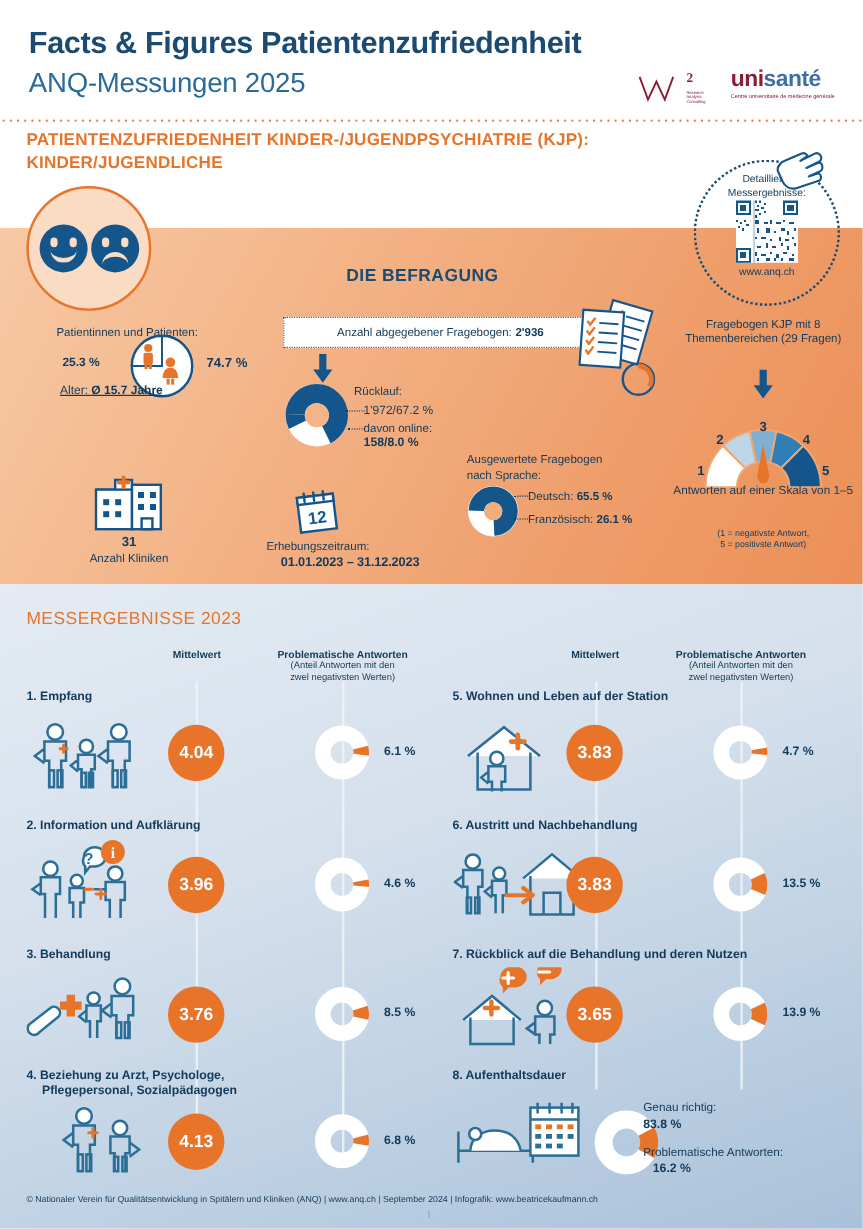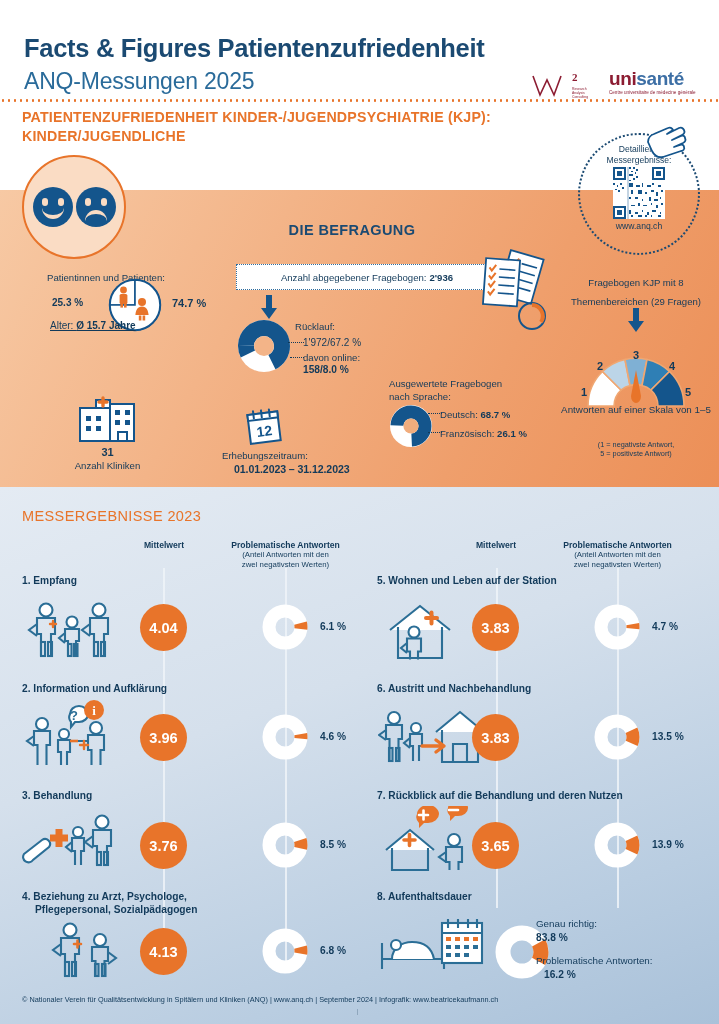--- a/index.html
+++ b/index.html
@@ -5,21 +5,21 @@
   * { box-sizing: border-box; margin:0; padding:0; }
   html,body { background:#ffffff; }
   body {
     width:719px; height:1024px; position:relative; overflow:hidden;
     font-family:"Liberation Sans", sans-serif;
     color:#14466e;
   }
   .page { position:absolute; inset:0; }
 
   
-  .header { position:absolute; left:0; top:0; width:719px; height:100px; background:#fff;margin-top:12px; }
+  .header { position:absolute; left:0; top:0; width:719px; height:100px; background:#fff; }
   .h-title1 {
     position:absolute; left:24px; top:22px;
     font-size:25.5px; font-weight:bold; letter-spacing:-0.3px;
     color:#1b4a72;
   }
   .h-title2 {
     position:absolute; left:24px; top:56px;
     font-size:23px; font-weight:normal; letter-spacing:-0.2px;
     color:#2a6b9a;
   }
@@ -119,21 +119,21 @@
     position:absolute; left:578px; top:133px; width:122px; height:122px;
     border-radius:50%; background:transparent;
     border:2px dotted #1b4a72;
     display:flex; flex-direction:column; align-items:center; padding-top:9px;
   }
   .qr-circle .qr-t { font-size:8.6px; color:#123a5a; line-height:10.5px; text-align:center; }
   .qr-img { width:52px; height:52px; margin-top:2px; }
   .qr-circle .qr-url { font-size:8.6px; color:#123a5a; margin-top:2px; }
   .hand-icon { position:absolute; left:640px; top:112px; width:48px; height:48px; }
 
-  .fb-text { position:absolute; left:556px; top:265px; width:160px; text-align:center; font-size:9.6px; line-height:19px; color:#123a5a;margin-top:8px; }
+  .fb-text { position:absolute; left:556px; top:265px; width:160px; text-align:center; font-size:9.6px; line-height:12px; color:#123a5a; }
   .fb-arrow { position:absolute; left:625px; top:308px; width:22px; height:24px; }
 
   .gauge-wrap { position:absolute; left:578px; top:348px; width:116px; height:62px; }
   .scale-cap { position:absolute; left:552px; top:404px; width:168px; text-align:center; font-size:9.8px; line-height:12px; color:#123a5a; }
   .scale-sub { position:absolute; left:552px; top:440px; width:168px; text-align:center; font-size:7.3px; line-height:9px; color:#123a5a; }
 
   
   .results {
     position:absolute; left:0; top:487px; width:719px; height:537px;
     background:linear-gradient(160deg, #e4ebf3 0%, #d5e0ec 40%, #b9cde1 78%, #a9c1d9 100%);
@@ -309,21 +309,21 @@
 
   <div class="lang-t1">Ausgewertete Fragebogen</div>
   <div class="lang-t2">nach Sprache:</div>
   <svg class="lang-donut" viewBox="0 0 44 44">
     <circle cx="22" cy="22" r="21" fill="#ffffff"></circle>
     <circle cx="22" cy="22" r="14" fill="none" stroke="#14558c" stroke-width="13" stroke-dasharray="65 23" stroke-dashoffset="22" transform="rotate(-90 22 22)"></circle>
     <circle cx="22" cy="22" r="7.6" fill="#f1ad7d"></circle>
   </svg>
   <div class="leader" style="left:428px; top:413px; width:14px;"></div>
   <div class="leader" style="left:428px; top:432px; width:14px;"></div>
-  <div class="lang-de"><span>Deutsch: </span><b>68.7 %</b></div>
+  <div class="lang-de"><span>Deutsch: </span><b>65.5 %</b></div>
   <div class="lang-fr"><span>Französisch: </span><b>26.1 %</b></div>
 
   <div class="qr-circle">
     <div class="qr-t">Detaillierte</div>
     <div class="qr-t">Messergebnisse:</div>
     <svg class="qr-img" viewBox="0 0 29 29" shape-rendering="crispEdges">
       <rect width="29" height="29" fill="#fff"></rect>
       <g fill="#14558c">
         <rect x="0" y="0" width="7" height="7"></rect>
           <rect x="1" y="1" width="5" height="5" fill="#fff"></rect>

